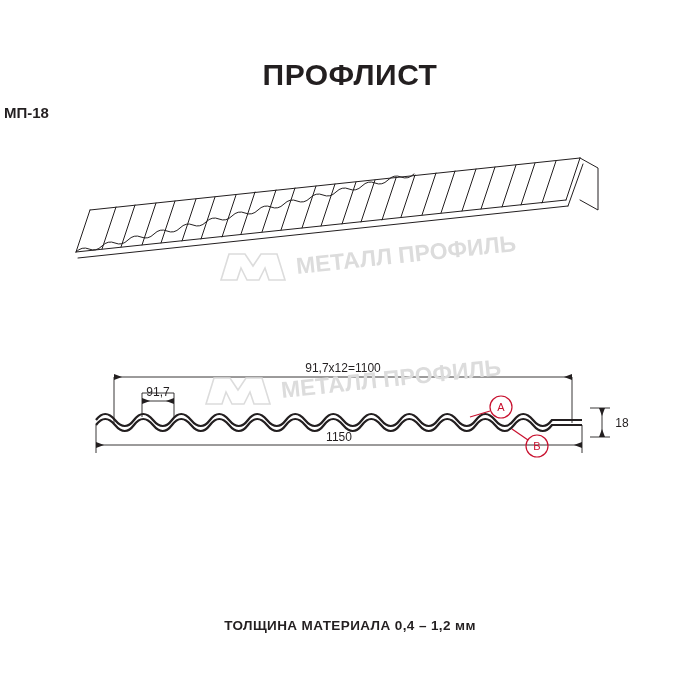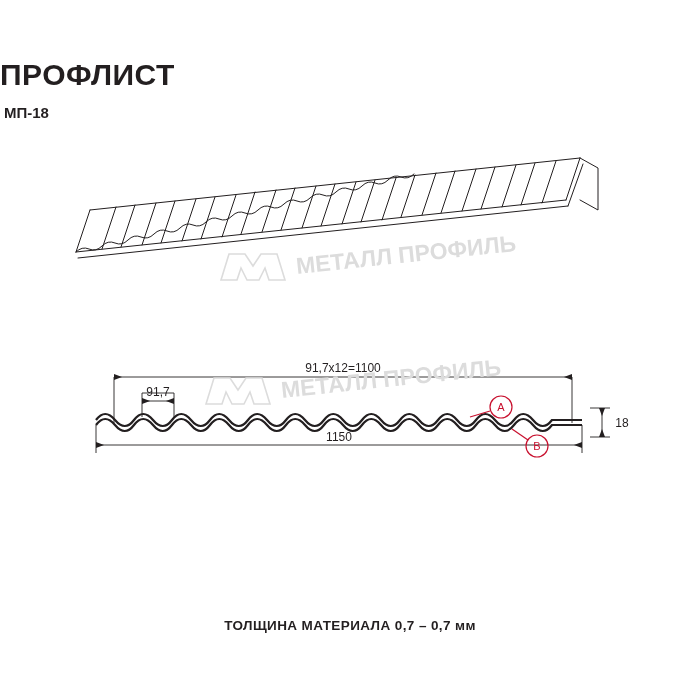--- a/index.html
+++ b/index.html
@@ -19,20 +19,21 @@
     position: absolute;
     left: 0; top: 0;
     width: 700px;
     height: 700px;
   }
   .title {
     position: absolute;
     top: 58px;
     left: 0;
     width: 700px;
+    text-align: center;
     font-size: 30px;
     font-weight: bold;
     letter-spacing: 0.5px;
     color: #231f20;
   }
   .subtitle {
     position: absolute;
     top: 104px;
     left: 4px;
     width: 700px;
@@ -236,14 +237,14 @@
 
   <div class="wm wm2">
     <svg width="300" height="56" viewBox="0 0 300 56">
       <g fill="none" stroke="#dcdcdc" stroke-width="1.6">
         <path d="M 6 44 L 14 18 L 30 18 L 38 30 L 46 18 L 62 18 L 70 44 L 54 44 L 50 32 L 44 44 L 32 44 L 26 32 L 22 44 Z"></path>
       </g>
       <text x="82" y="38" font-family="Liberation Sans, sans-serif" font-size="23" font-weight="bold" fill="#dcdcdc" transform="rotate(-6 82 38)">МЕТАЛЛ ПРОФИЛЬ</text>
     </svg>
   </div>
 
-  <div class="footer-note">ТОЛЩИНА МАТЕРИАЛА 0,7 – 0,7 мм</div>
+  <div class="footer-note">ТОЛЩИНА МАТЕРИАЛА 0,4 – 1,2 мм</div>
 </div>
 
 </body></html>

